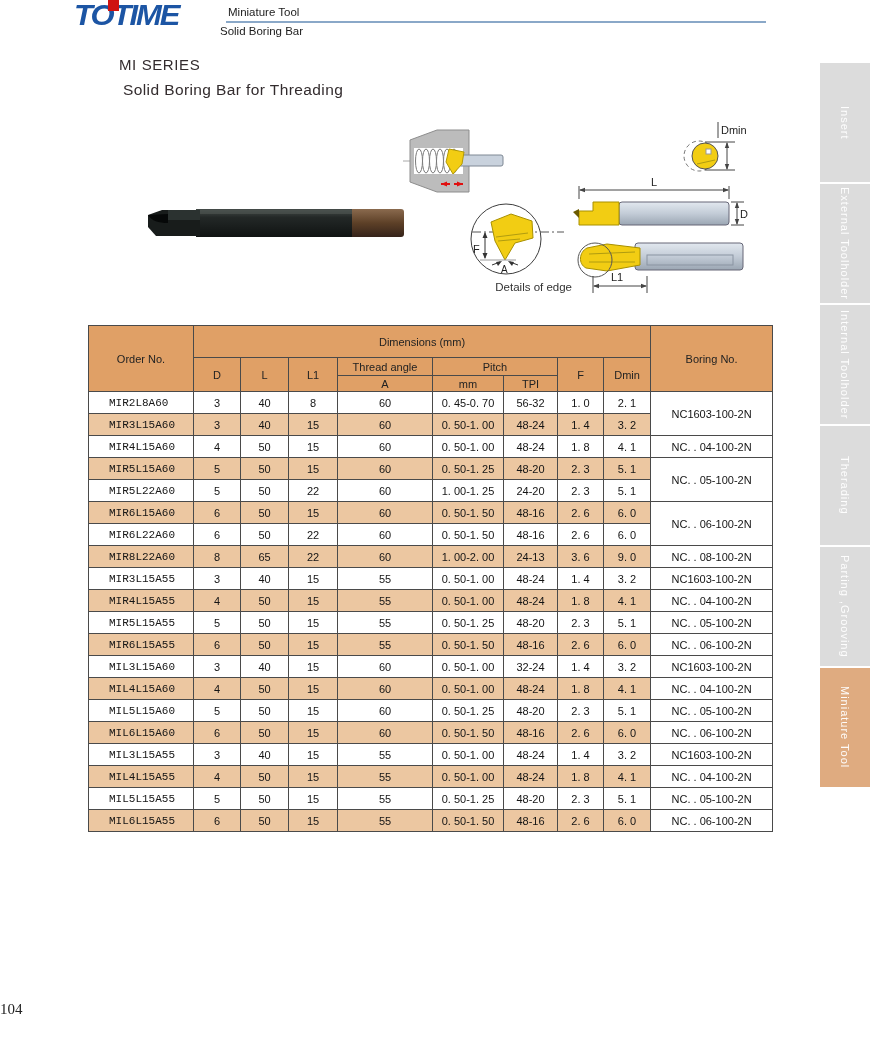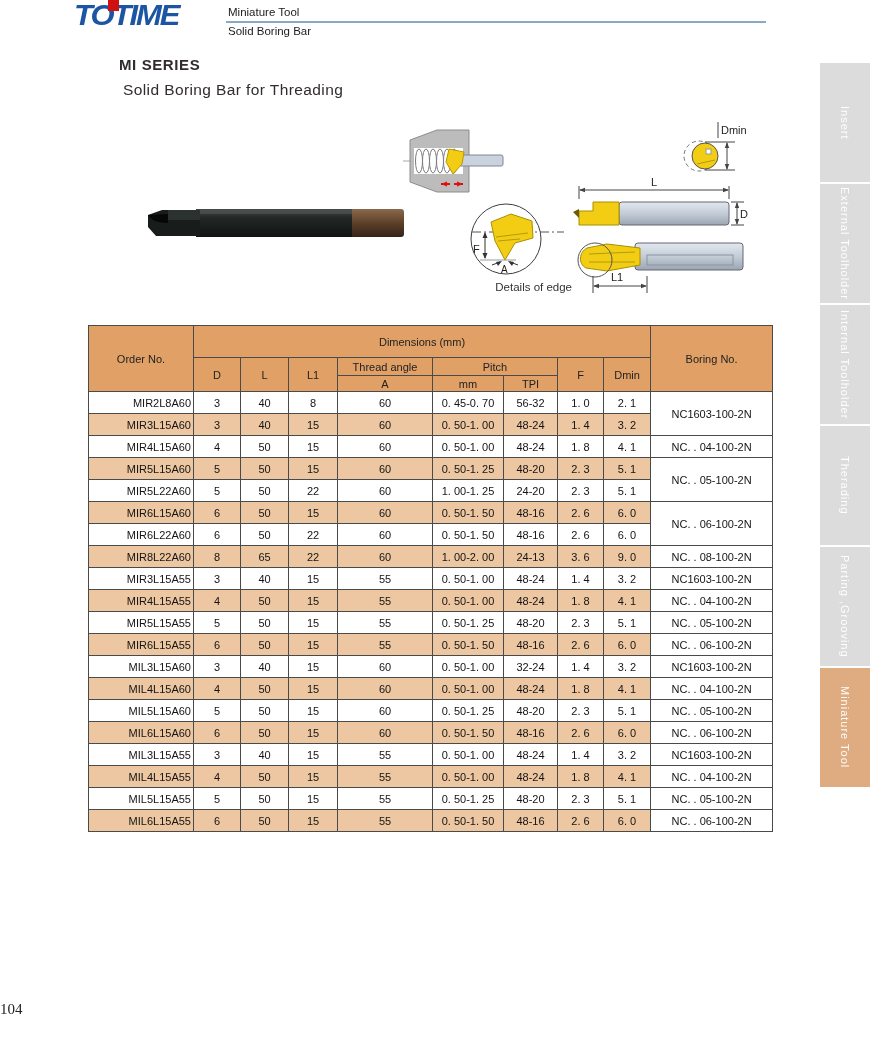--- a/index.html
+++ b/index.html
@@ -7,26 +7,26 @@
   body { font-family:"Liberation Sans", sans-serif; color:#1a1a1a; }
   .page { position:relative; width:870px; height:1043px; background:#fff; overflow:hidden; }
 
   
   .logo { position:absolute; left:74px; top:-3px; width:150px; height:36px; }
   .logo-text { font-size:31px; font-weight:bold; font-style:italic; letter-spacing:-2px;
                color:var(--brand-blue,#1c55a4); display:inline-block; transform:scaleY(0.95); }
   .logo-red-square { position:absolute; left:34px; top:3px; width:11px; height:11px;
                background:var(--brand-red,#cf1211); }
   .brand-line1 { position:absolute; left:228px; top:6px;  font-size:11.5px; color:#1c1c1c; }
-  .brand-line2 { position:absolute; left:228px; top:25px; font-size:11.5px; color:#1c1c1c; }
+  .brand-line2 { position:absolute; left:220px; top:25px; font-size:11.5px; color:#1c1c1c; }
   .brand-divider { position:absolute; left:226px; top:21px; width:540px; height:2px;
                background:var(--divider-blue,#8aa8c8); }
 
   
-  .series-title    { position:absolute; left:119px; top:56px; font-size:15px; color:#332c2e; letter-spacing:0.6px;font-weight:bold; }
+  .series-title    { position:absolute; left:119px; top:56px; font-size:15px; color:#332c2e; letter-spacing:0.6px; }
   .series-subtitle { position:absolute; left:123px; top:81px; font-size:15.5px; color:#332c2e; letter-spacing:0.4px; }
 
   
   .sidebar { position:absolute; left:820px; top:63px; width:50px; }
   .tab { height:119px; margin-bottom:2px; background:var(--tab-gray,#dcdcdc);
          display:flex; align-items:center; justify-content:center; cursor:pointer; }
   .tab.active { background:var(--tab-active,#dfab80); }
   .tab-label { writing-mode:vertical-rl; text-orientation:mixed; white-space:nowrap;
          font-size:11px; letter-spacing:1px; color:rgba(255,255,255,0.95); }
 
@@ -42,21 +42,21 @@
   .spec-table th, .spec-table td { border:1px solid var(--table-border,#4a4a4a);
                 text-align:center; vertical-align:middle; padding:0 2px; font-weight:normal; }
   .spec-table thead th { background:var(--header-tan,#e0a066); color:#222; }
   .spec-table thead tr:nth-child(1) th { height:32px; }
   .spec-table thead tr:nth-child(2) th { height:18px; }
   .spec-table thead tr:nth-child(3) th { height:16px; }
   .spec-table tbody td { height:22px; background:#fff; }
   .spec-table tbody tr.alt td { background:var(--row-alt,#ecc7a1); }
   .spec-table tbody td.sleeve-cell,
   .spec-table tbody tr.alt td.sleeve-cell { background:#fff; }
-  .spec-table tbody td.order-cell { text-align:right; padding-left:14px; }
+  .spec-table tbody td.order-cell { text-align:left; padding-left:20px;font-family:Liberation Mono, monospace; }
 
   
   .page-number { position:absolute; left:0; right:0; top:1001px; text-align:left;
                  font-family:"Liberation Serif", serif; font-size:15px; color:#222; }
 </style>
 </head>
 <body>
 
 <div class="page">
 

